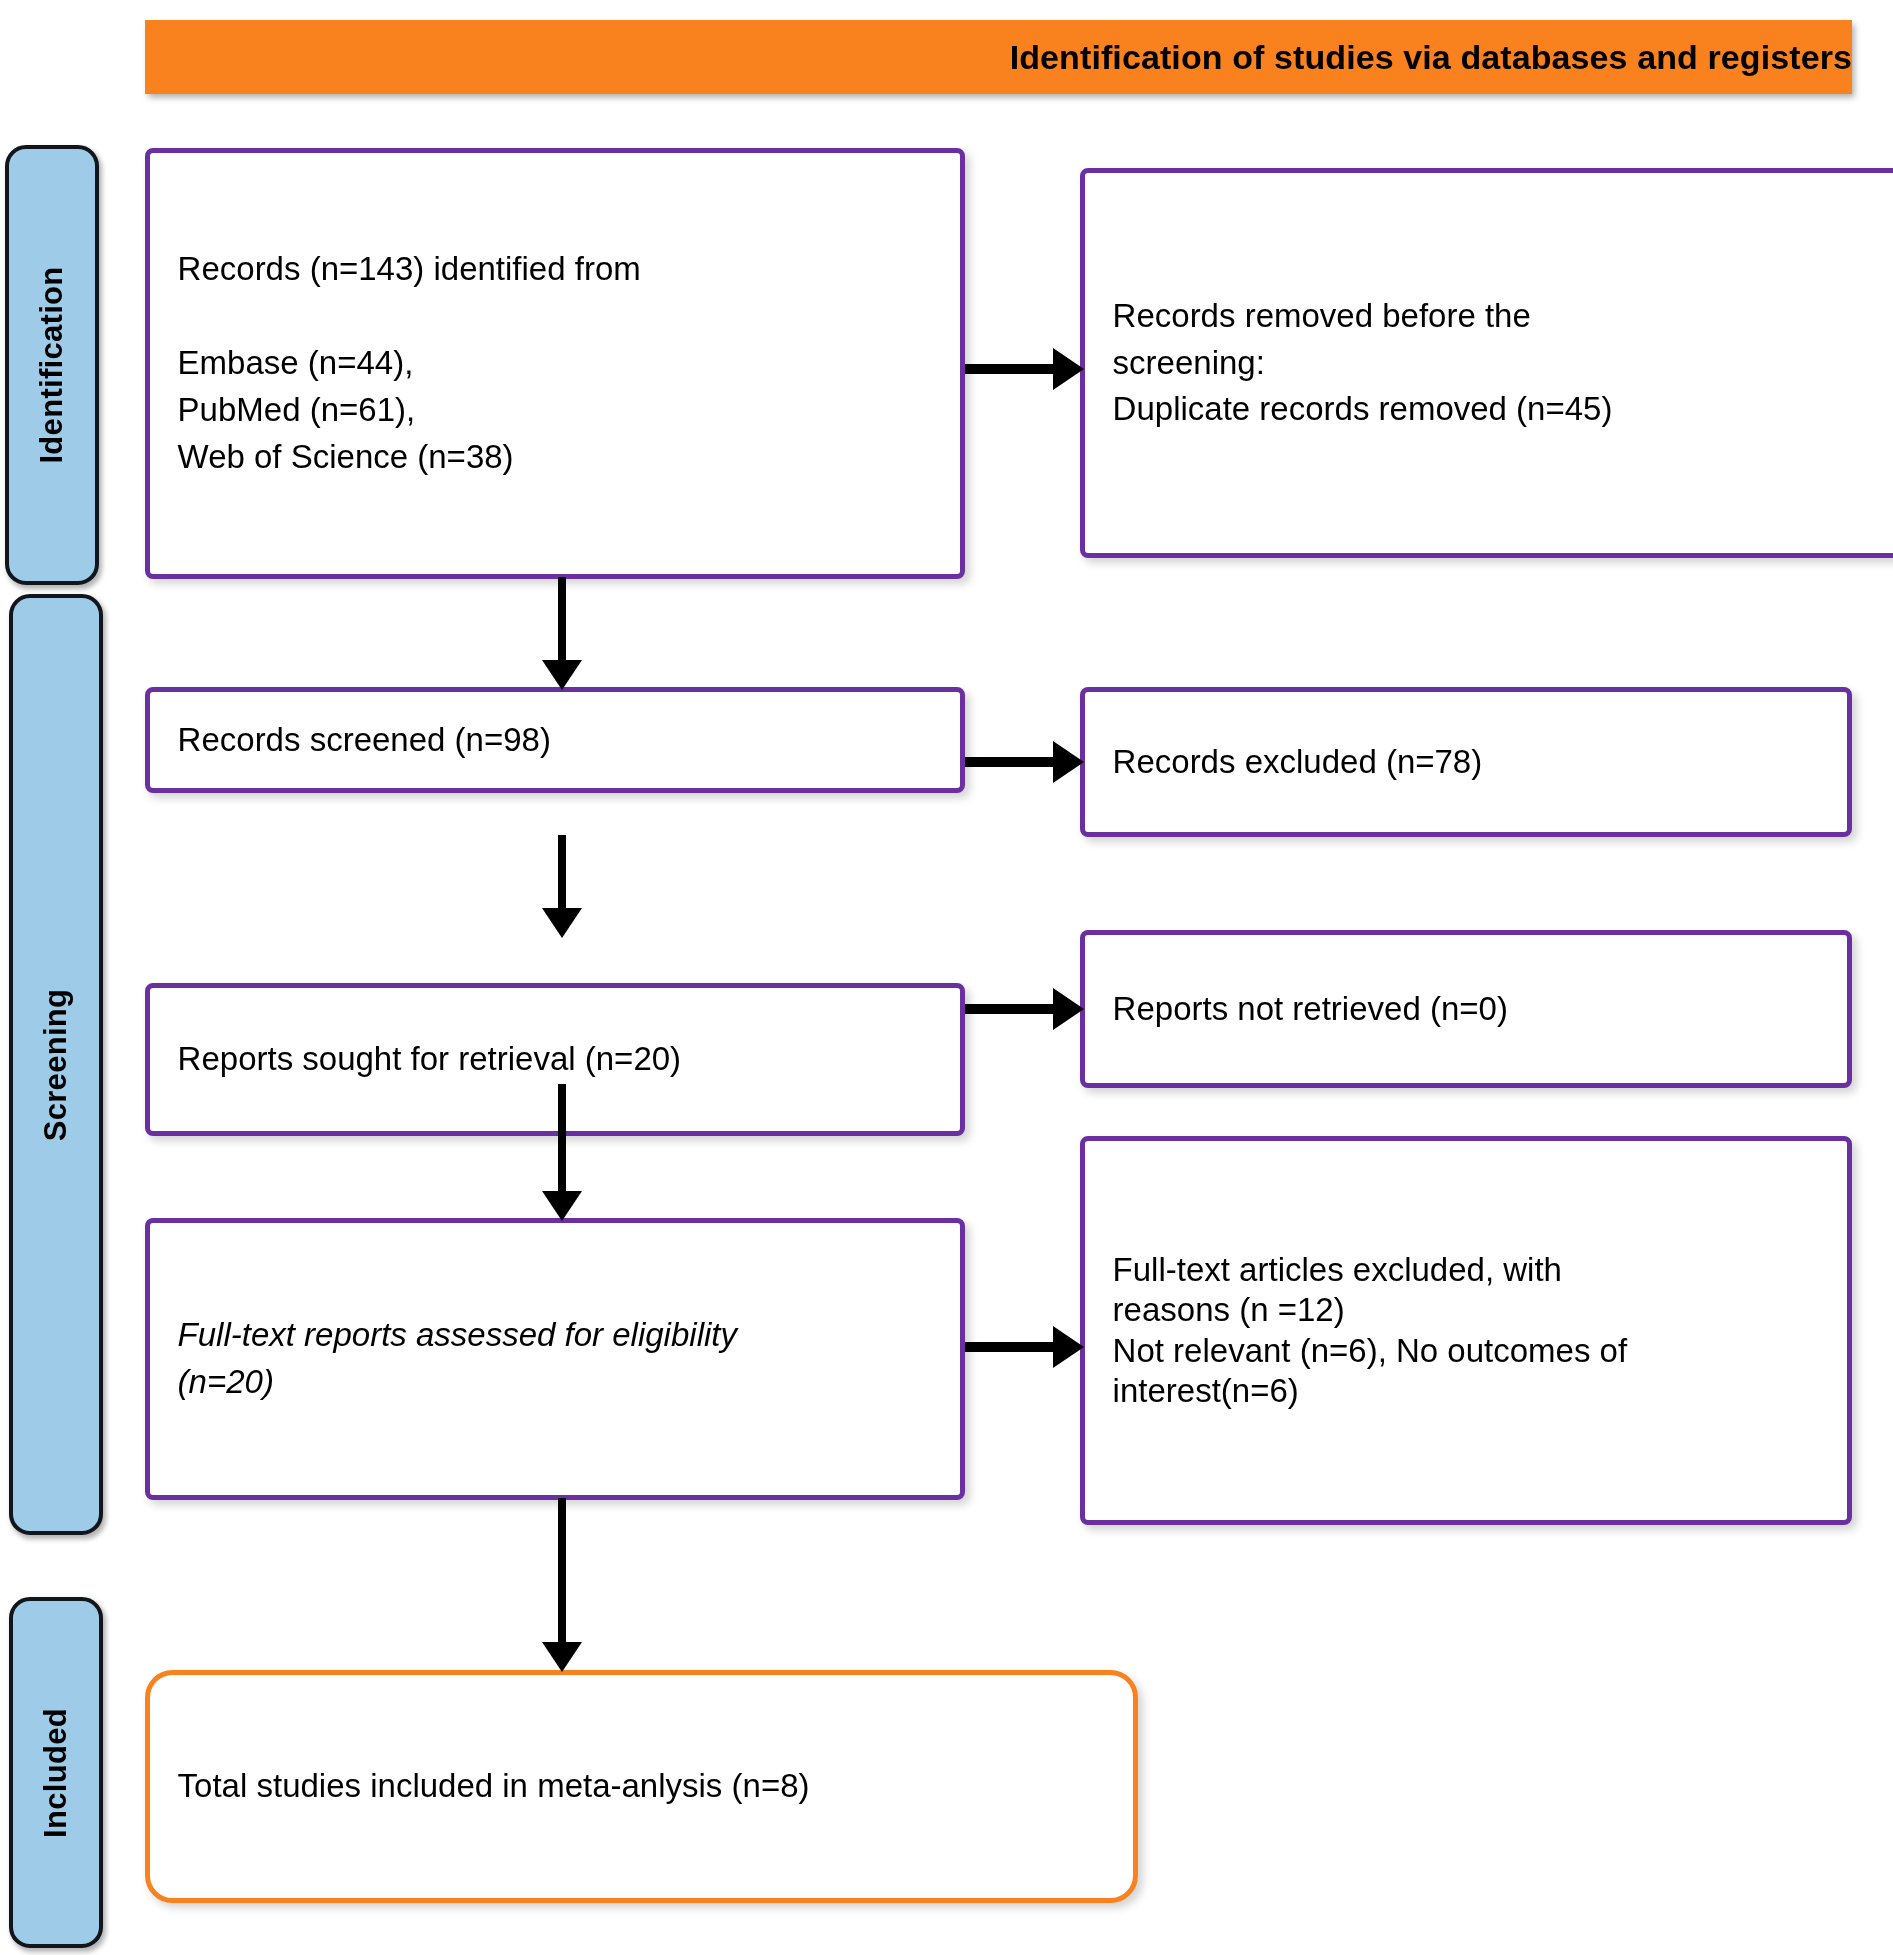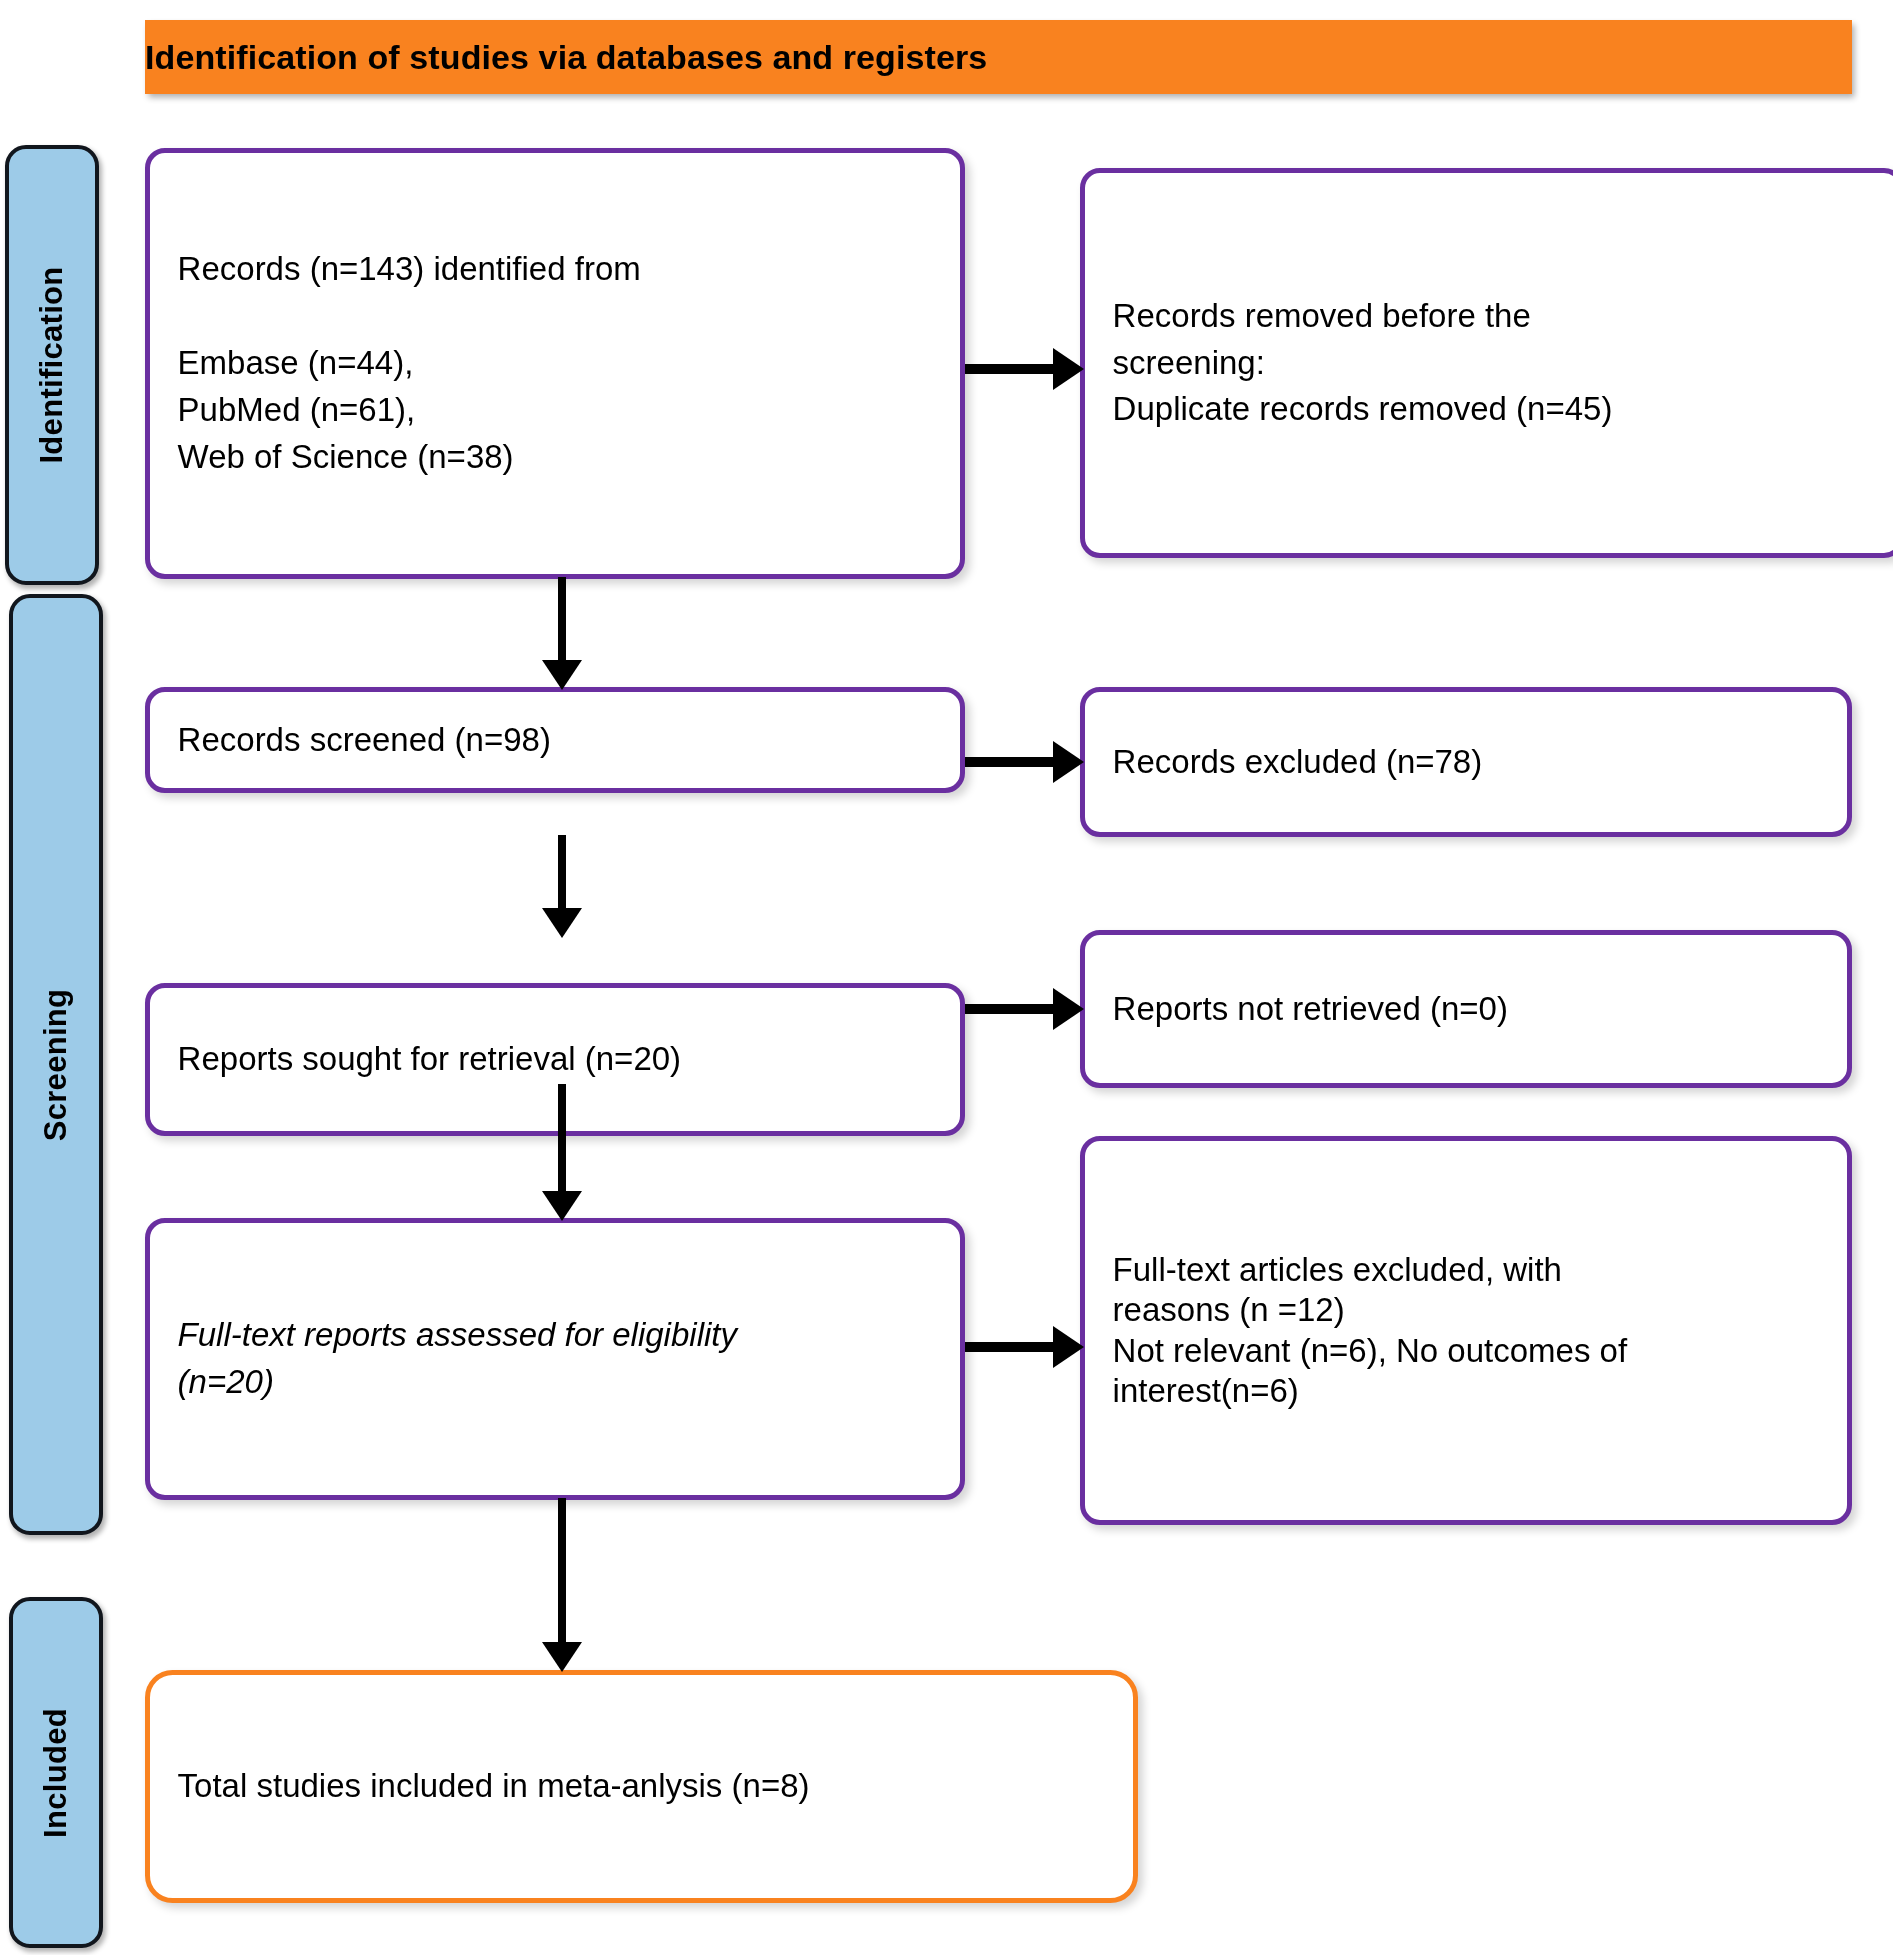--- a/index.html
+++ b/index.html
@@ -21,21 +21,21 @@
   
   .header-banner {
     position: absolute;
     left: 145px;
     top: 20px;
     width: 1707px;
     height: 74px;
     background: #F9821F;
     display: flex;
     align-items: center;
-    justify-content: flex-start;
+    justify-content: flex-end;
     box-shadow: 3.1px 3.8px 6.3px rgba(0,0,0,0.32);
   }
   .header-banner-title {
     font-size: 34px;
     font-weight: bold;
     color: #000000;
     letter-spacing: 0.1px;
     text-align: center;
     white-space: nowrap;
   }
@@ -61,21 +61,21 @@
   }
   #stage-identification { left: 5px;  top: 145px;  width: 86px; height: 432px; }
   #stage-screening      { left: 8.8px; top: 594px;  width: 86px; height: 933px; }
   #stage-included       { left: 8.8px; top: 1597px; width: 86px; height: 343px; }
 
   
   .flow-box {
     position: absolute;
     background: #ffffff;
     border: 5.6px solid #6A2FA0;
-    border-radius: 20px;
+    border-radius: 8px;
     box-sizing: border-box;
     box-shadow: 4.4px 5px 8.1px rgba(0,0,0,0.17);
     display: flex;
     align-items: center;
   }
   .flow-box.accent-orange {
     border-color: #F9821F;
     border-radius: 27.6px;
   }
   .flow-box-text {

